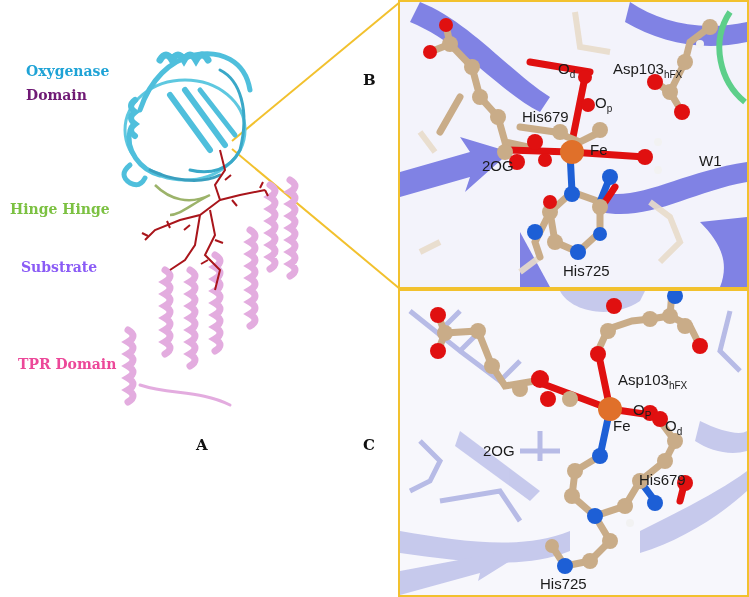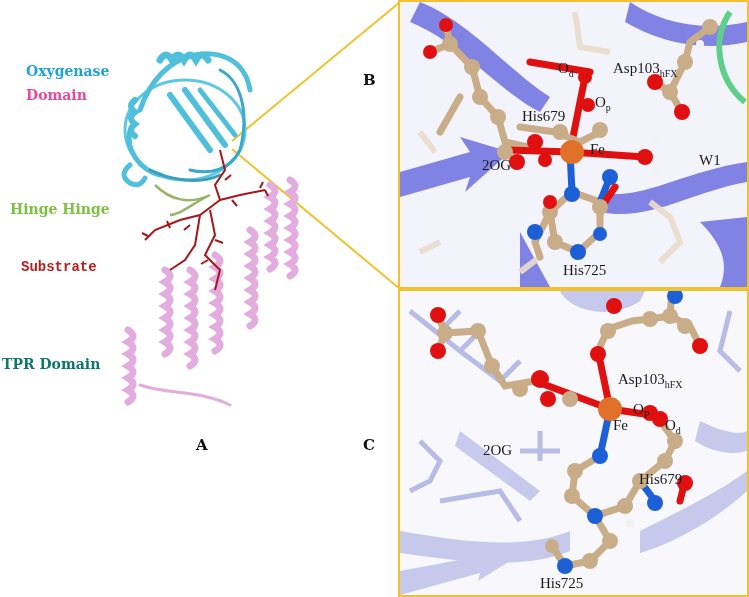--- a/index.html
+++ b/index.html
@@ -1,20 +1,20 @@
 <!DOCTYPE html>
 <html><head>
 <meta charset="utf-8">
 <style>
   html, body { margin:0; padding:0; background:#ffffff; }
   body { width:749px; height:597px; position:relative; overflow:hidden; font-family:"DejaVu Serif", serif; }
   .abs { position:absolute; }
   .lbl { font-weight:bold; font-family:"DejaVu Serif", serif; font-size:14px; line-height:18px; white-space:nowrap; }
   .panel-letter { font-weight:bold; font-family:"DejaVu Serif", serif; font-size:15px; color:#111; }
-  .mol-lbl { font-family:Liberation Serif, serif; font-size:15px; color:#1a1a1a; white-space:nowrap; }
+  .mol-lbl { font-family:Liberation Sans, sans-serif; font-size:15px; color:#1a1a1a; white-space:nowrap; }
   .panel { position:absolute; border:2px solid #f2c12e; box-sizing:border-box; overflow:hidden; background:#f4f4fb; }
   sub { font-size:10px; }
   svg { display:block; }
 </style>
 </head>
 <body>
 
 <svg class="abs" style="left:0;top:0;" width="749" height="597">
   <line x1="232" y1="141" x2="400" y2="2" stroke="#f2c12e" stroke-width="2"></line>
   <line x1="232" y1="149" x2="400" y2="289" stroke="#f2c12e" stroke-width="2"></line>
@@ -54,24 +54,24 @@
       <path d="M120 150 L 125 170 L 115 185 L 120 200 L 100 215 L 80 220 L 55 230 L 45 240"></path>
       <path d="M120 200 L 140 195 L 165 190"></path>
       <path d="M110 210 L 115 235 L 105 255 L 120 270 L 115 290"></path>
       <path d="M100 215 L 95 245 L 85 260 L 70 270"></path>
       <path d="M125 180 l6 -5 M132 200 l5 6 M90 225 l-6 5 M70 228 l-3 -7 M115 240 l8 3 M108 260 l-7 4 M160 188 l3 -6 M165 190 l3 6 M48 236 l-6 -3"></path>
     </g>
   </svg>
 </div>
 
 <div class="abs lbl" style="left:26px;top:62px;color:#1fa3d6;">Oxygenase</div>
-<div class="abs lbl" style="left:26px;top:86px;color:#ec4899;">Domain</div>
+<div class="abs lbl" style="left:26px;top:86px;color:#701a75;">Domain</div>
 <div class="abs lbl" style="left:10px;top:200px;color:#7cc142;">Hinge Hinge</div>
-<div class="abs lbl" style="left:21px;top:258px;color:#b91c1c;font-family:Liberation Mono, monospace;">Substrate</div>
-<div class="abs lbl" style="left:2px;top:355px;color:#0f766e;">TPR Domain</div>
+<div class="abs lbl" style="left:21px;top:258px;color:#8b5cf6;">Substrate</div>
+<div class="abs lbl" style="left:18px;top:355px;color:#ec4899;">TPR Domain</div>
 <div class="abs panel-letter" style="left:196px;top:436px;">A</div>
 <div class="abs panel-letter" style="left:363px;top:71px;">B</div>
 <div class="abs panel-letter" style="left:363px;top:436px;">C</div>
 
 <div class="panel" style="left:398px;top:0;width:351px;height:289px;background:#f3f3fb;">
   <svg width="347" height="285" viewBox="0 0 347 285">
 
     <g opacity="0.85" fill="#6c6fe0">
       <path d="M10 20 C 60 40, 100 90, 140 110 L 150 95 C 110 70, 70 20, 20 0 Z"></path>
       <path d="M0 170 L 70 150 L 60 135 L 110 150 L 65 190 L 70 175 L 0 195 Z"></path>

